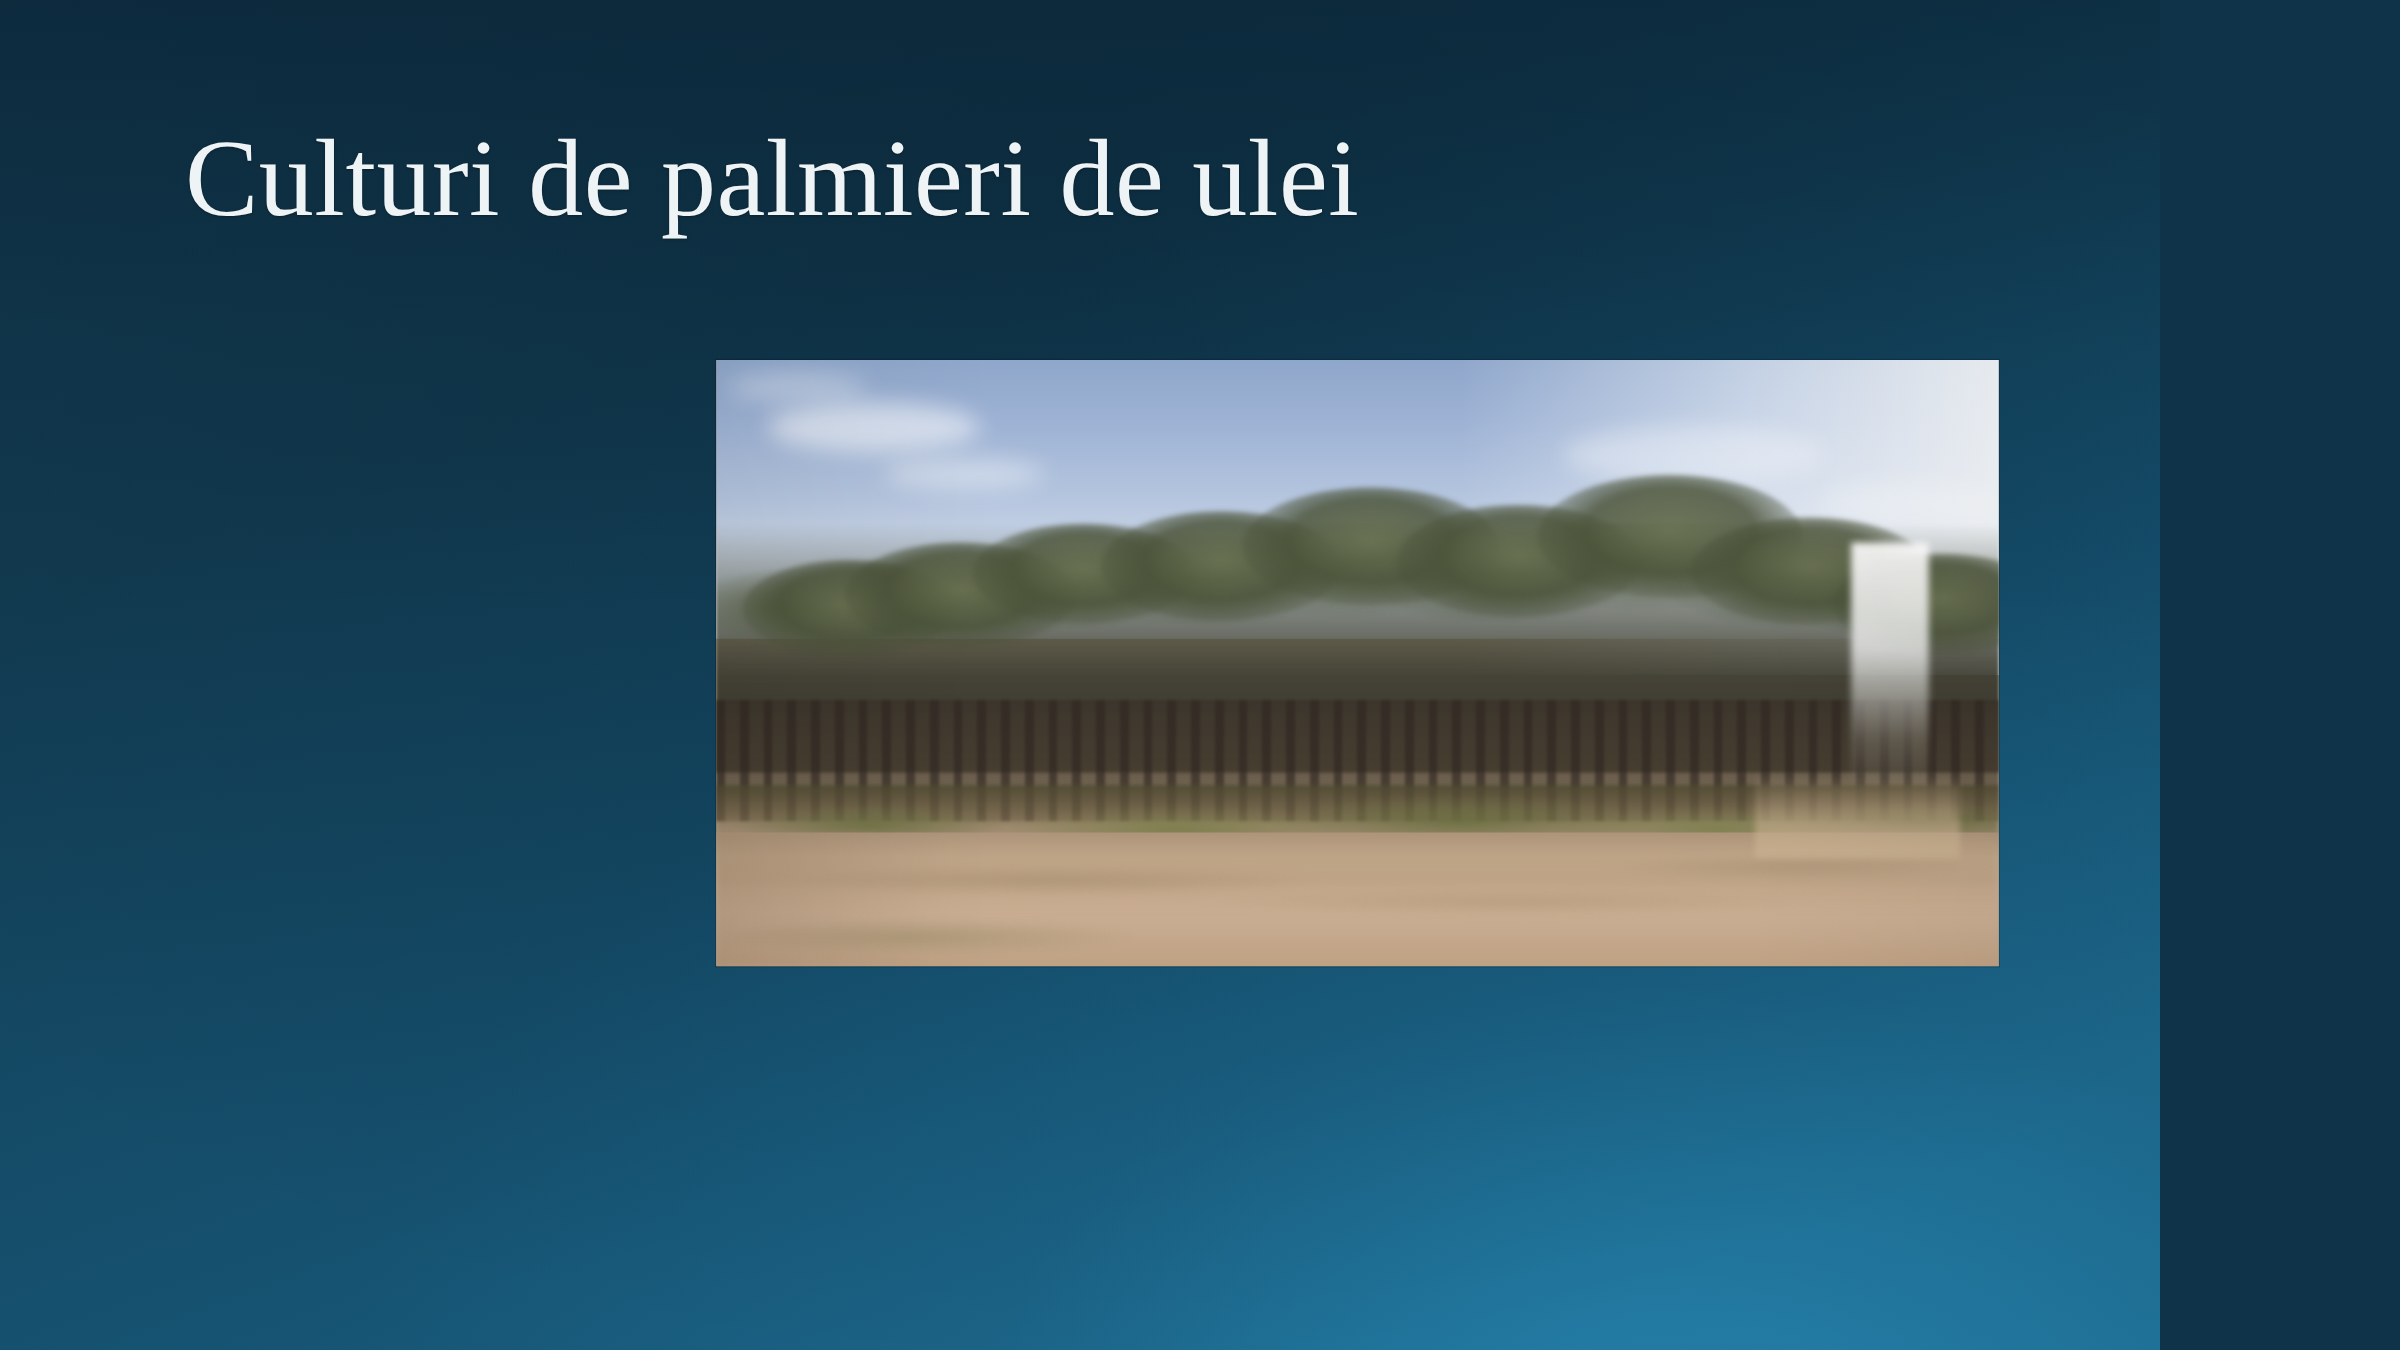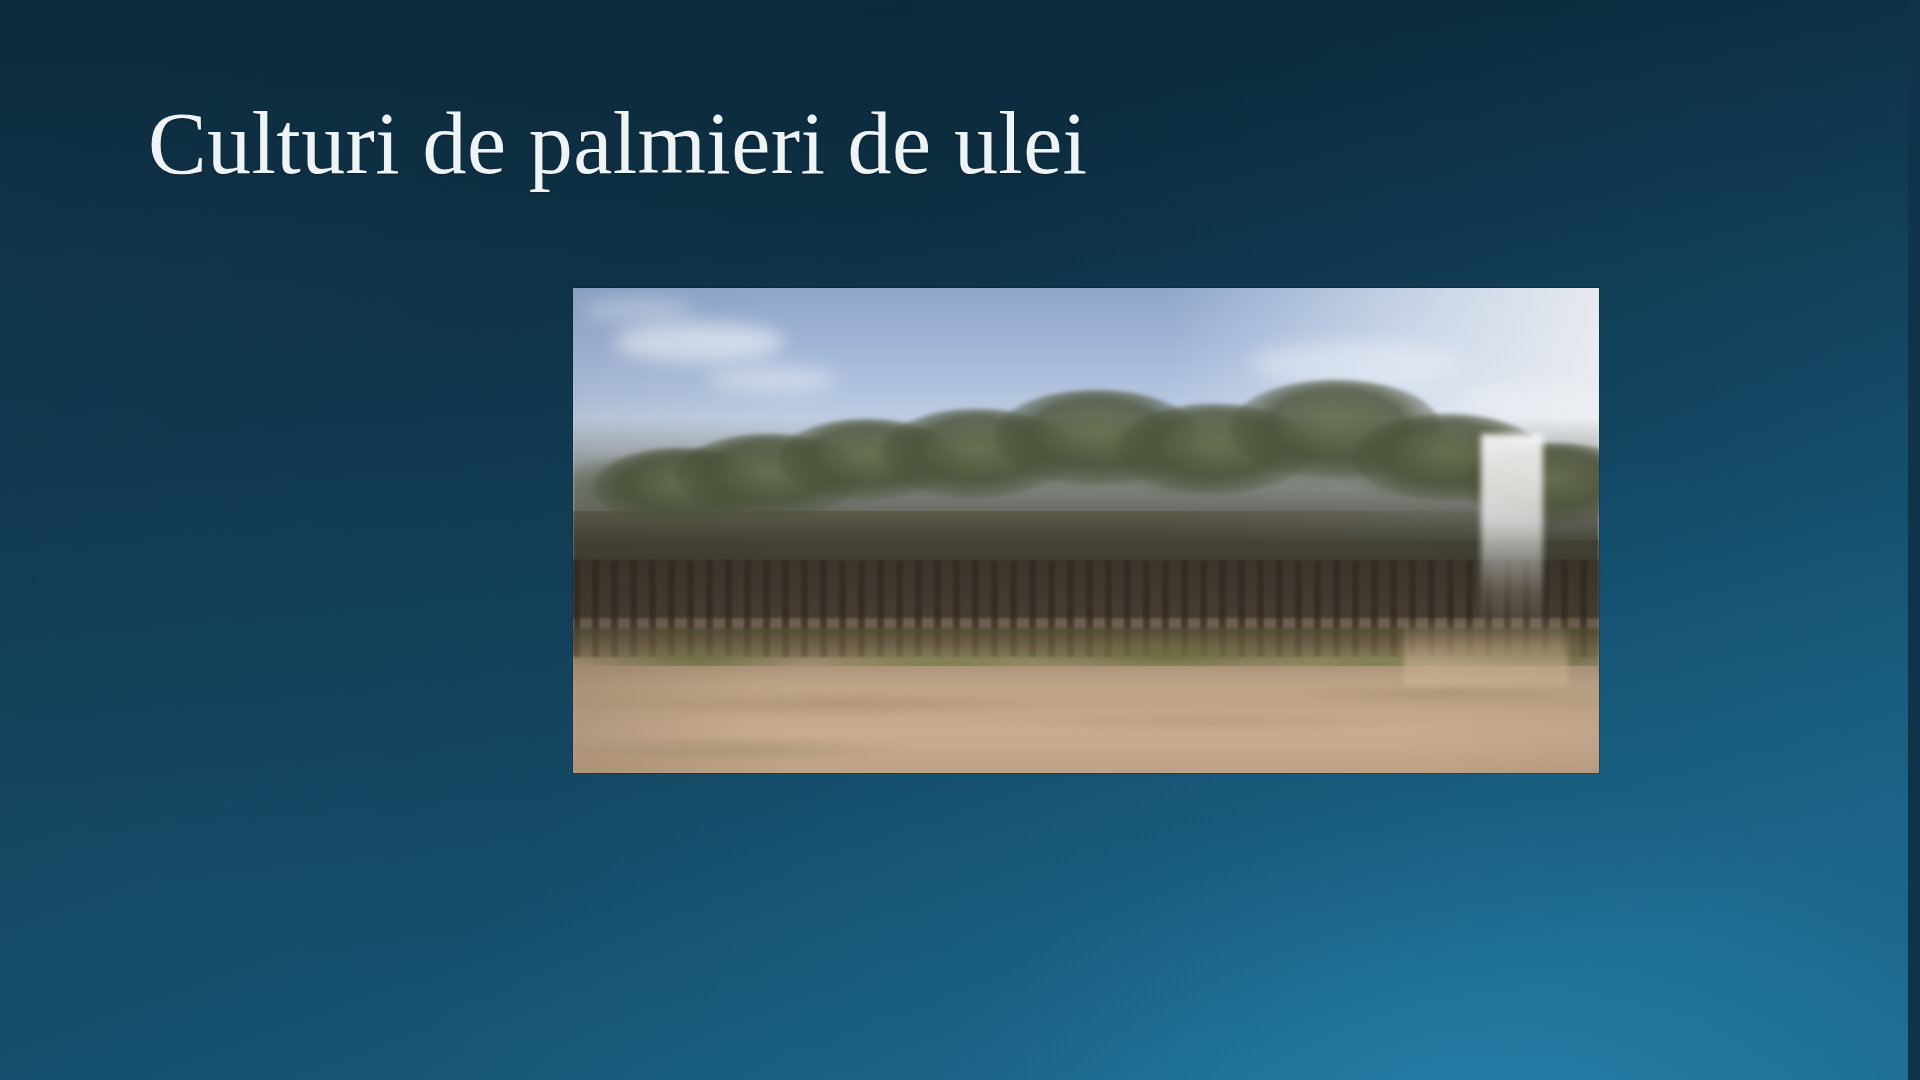--- a/index.html
+++ b/index.html
@@ -6,21 +6,21 @@
     margin: 0;
     padding: 0;
     width: 1920px;
     height: 1080px;
     overflow: hidden;
     background: #0f3348;
   }
 
   #slide {
     position: relative;
-    width: 1908px;
+    width: 1728px;
     height: 1080px;
     overflow: hidden;
     background: #123c52;
   }
 
   
   .bg-base {
     position: absolute;
     inset: 0;
     background: linear-gradient(160deg, #12374d 0%, #123c52 28%, #15506e 62%, #1a6081 85%, #1d6789 100%);

